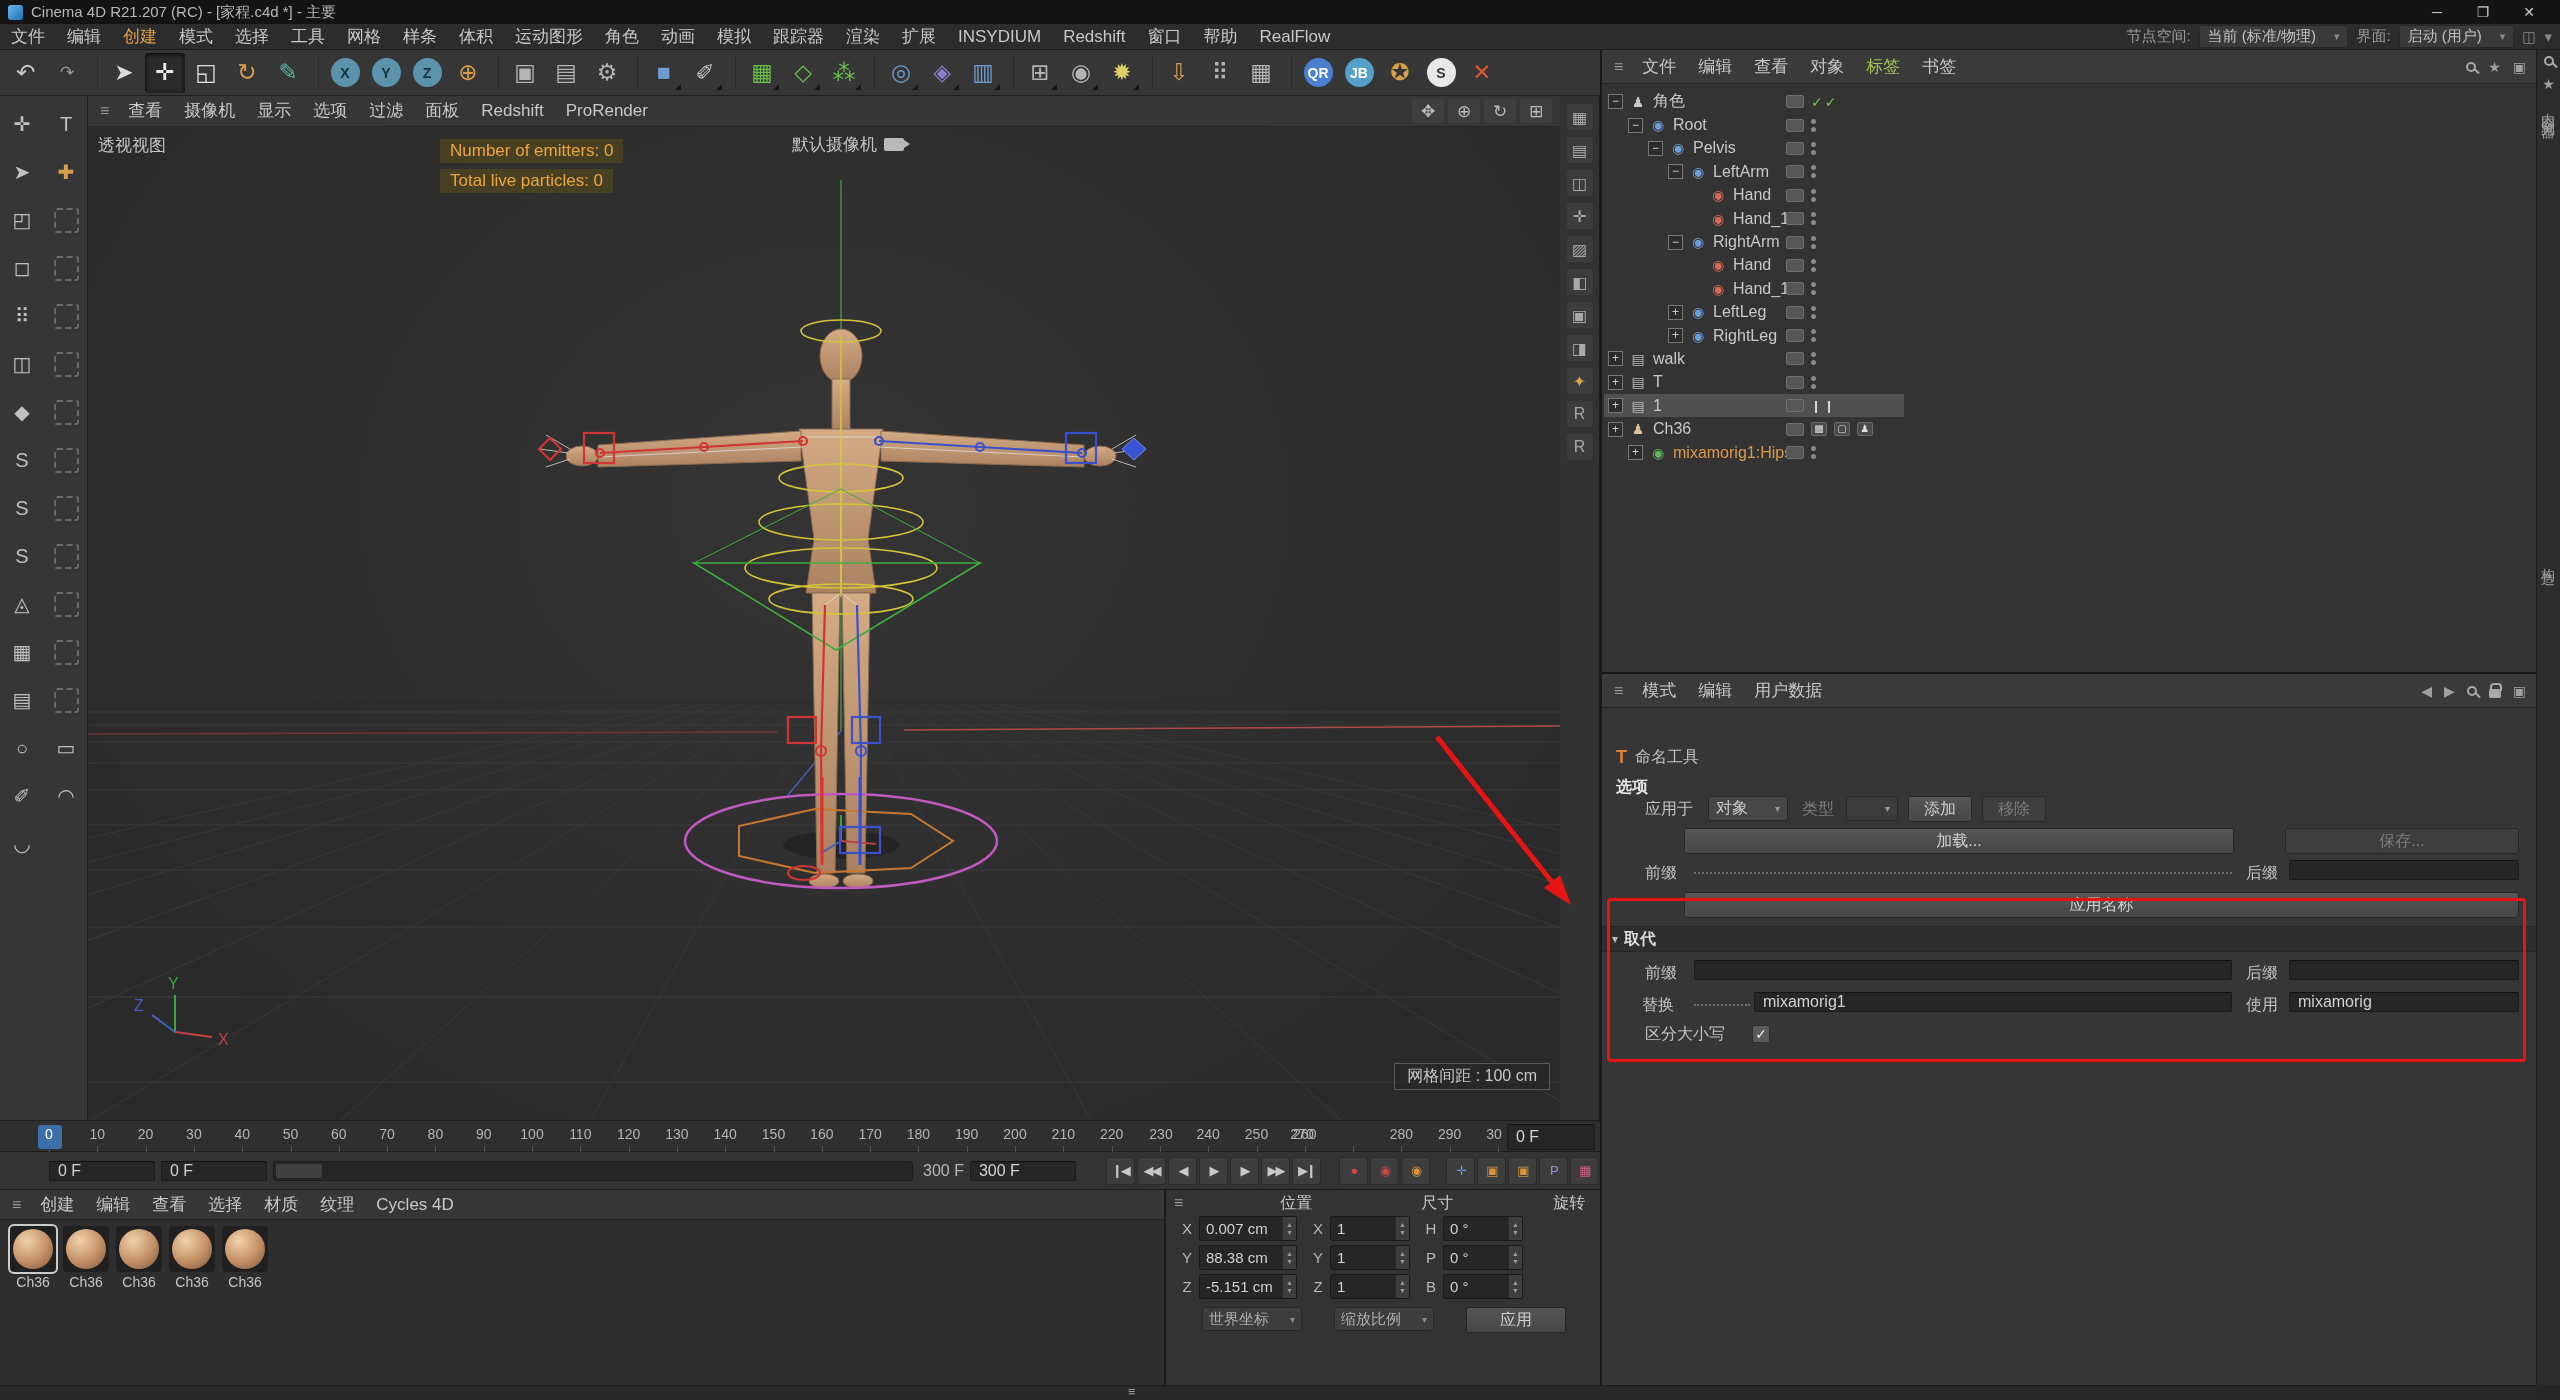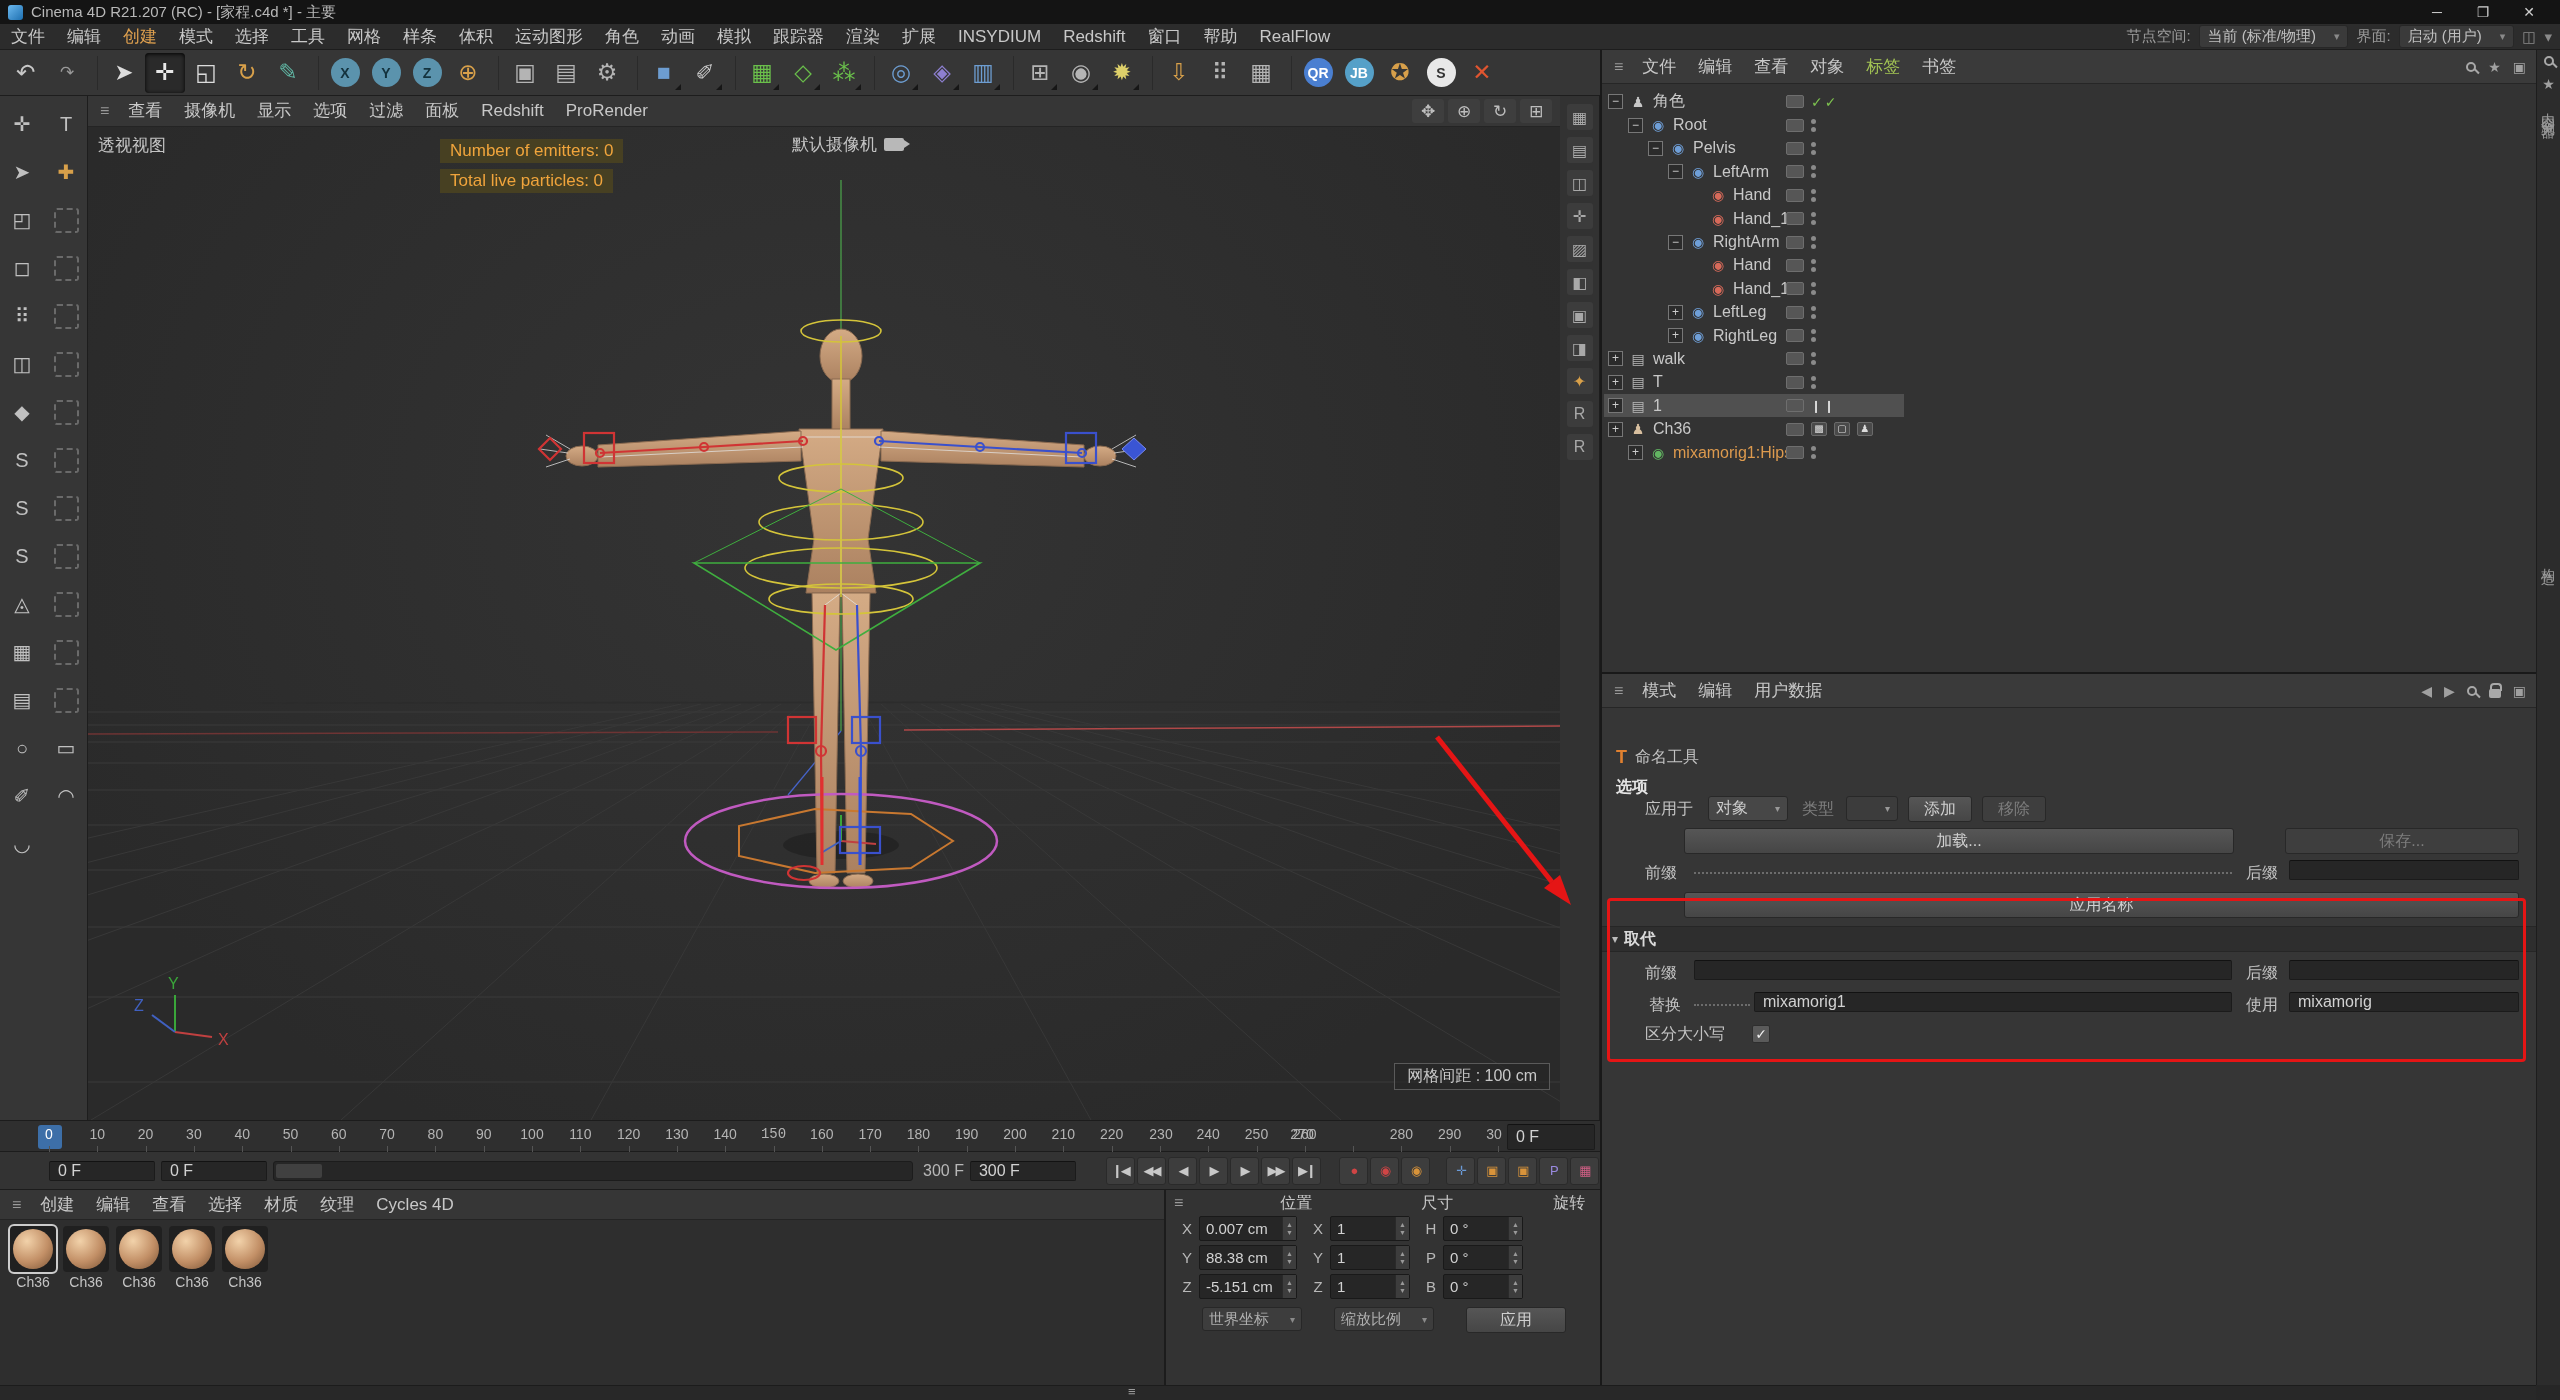--- a/index.html
+++ b/index.html
@@ -584,21 +584,21 @@
         <div class="tick-label" style="left: 517px;">100</div>
         <div class="tick-mark" style="left: 532px;"></div>
         <div class="tick-label" style="left: 565.3px;">110</div>
         <div class="tick-mark" style="left: 580.3px;"></div>
         <div class="tick-label" style="left: 613.6px;">120</div>
         <div class="tick-mark" style="left: 628.6px;"></div>
         <div class="tick-label" style="left: 661.9px;">130</div>
         <div class="tick-mark" style="left: 676.9px;"></div>
         <div class="tick-label" style="left: 710.2px;">140</div>
         <div class="tick-mark" style="left: 725.2px;"></div>
-        <div class="tick-label" style="left: 758.5px; font-family: Liberation Mono, monospace;">150</div>
+        <div class="tick-label" style="left: 758.5px;">150</div>
         <div class="tick-mark" style="left: 773.5px;"></div>
         <div class="tick-label" style="left: 806.8px;">160</div>
         <div class="tick-mark" style="left: 821.8px;"></div>
         <div class="tick-label" style="left: 855.1px;">170</div>
         <div class="tick-mark" style="left: 870.1px;"></div>
         <div class="tick-label" style="left: 903.4px;">180</div>
         <div class="tick-mark" style="left: 918.4px;"></div>
         <div class="tick-label" style="left: 951.7px;">190</div>
         <div class="tick-mark" style="left: 966.7px;"></div>
         <div class="tick-label" style="left: 1000px;">200</div>
@@ -1038,21 +1038,21 @@
 
       <div id="am-sectionbar" class="am-abs" style="left:0;top:218px;width:936px;height:26px">
           <span>取代</span>
         </div>
 
       <div class="am-abs lbl" style="left:43px;top:252px">前缀</div>
       <div class="am-abs field" style="left:92px;top:252px;width:538px"></div>
       <div class="am-abs lbl" style="left:644px;top:252px">后缀</div>
       <div class="am-abs field" style="left:687px;top:252px;width:230px"></div>
 
-      <div class="am-abs lbl" style="left:47px;top:284px">替换</div>
+      <div class="am-abs lbl" style="left:40px;top:284px">替换</div>
       <div class="am-abs leader" style="left:92px;top:284px;width:56px"></div>
       <div class="am-abs field" style="left:152px;top:284px;width:478px">mixamorig1</div>
       <div class="am-abs lbl" style="left:644px;top:284px">使用</div>
       <div class="am-abs field" style="left:687px;top:284px;width:230px">mixamorig</div>
 
       <div class="am-abs lbl" style="left:43px;top:313px">区分大小写</div>
       <div class="am-abs checkbox" style="left:150px;top:317px" id="case-checkbox">✓</div>
 
     </div>
   </div>

